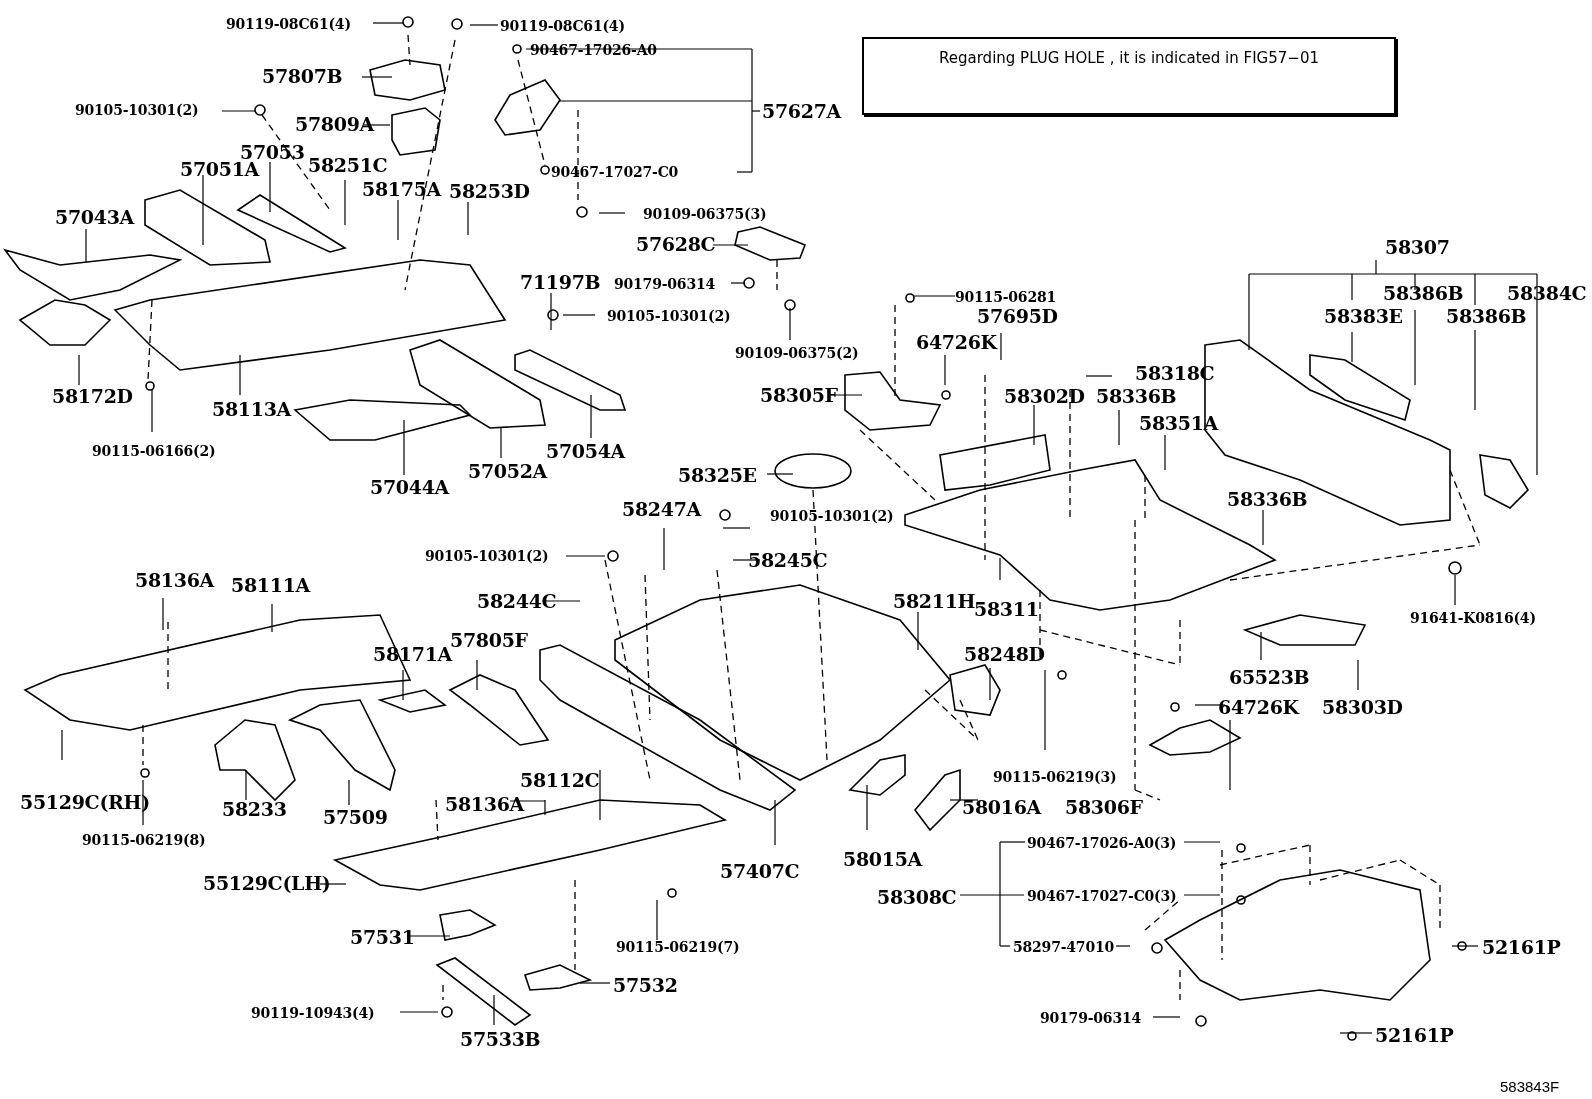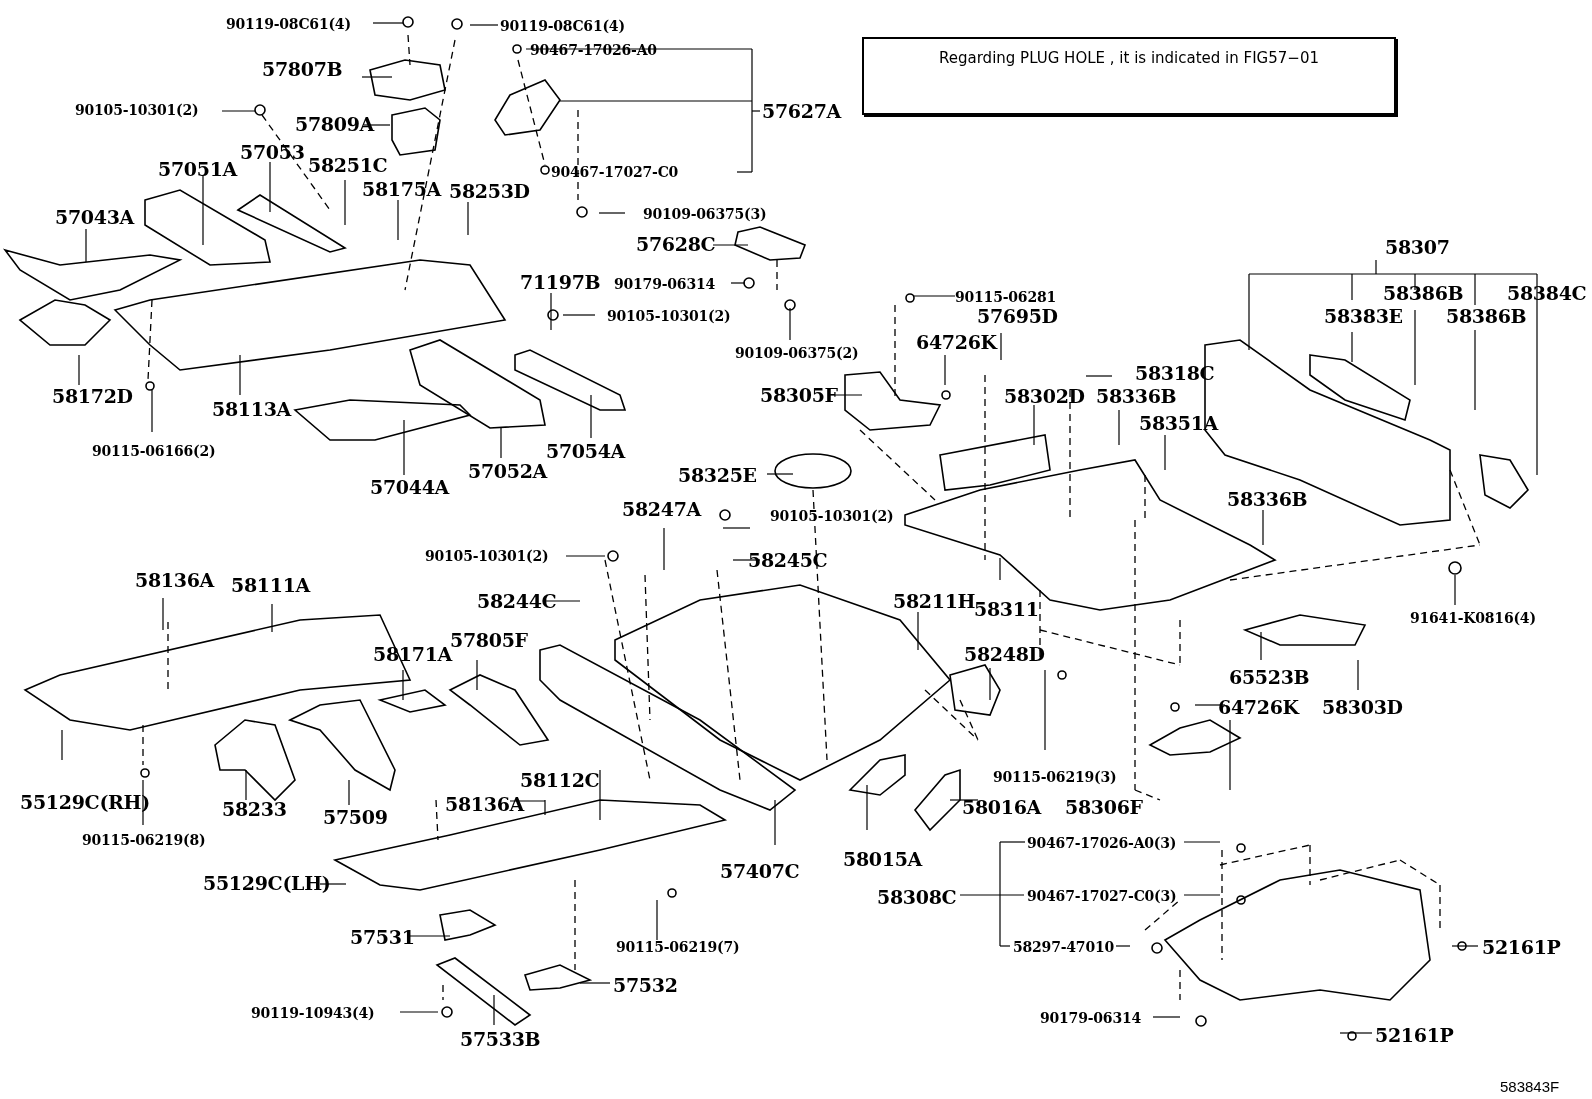--- a/index.html
+++ b/index.html
@@ -225,26 +225,26 @@
   </g>
 </svg>
 
 <div class="note">
   <div class="l2">Regarding  PLUG HOLE , it is  indicated  in  FIG57−01</div>
 </div>
 
 <div class="lbl sm" style="left:226px;top:17px">90119-08C61(4)</div>
 <div class="lbl sm" style="left:500px;top:19px">90119-08C61(4)</div>
 <div class="lbl sm" style="left:530px;top:43px">90467-17026-A0</div>
-<div class="lbl big" style="left:262px;top:60px">57807B</div>
+<div class="lbl big" style="left:262px;top:67px">57807B</div>
 <div class="lbl sm" style="left:75px;top:103px">90105-10301(2)</div>
 <div class="lbl big" style="left:295px;top:115px">57809A</div>
 <div class="lbl big" style="left:762px;top:102px">57627A</div>
 <div class="lbl big" style="left:240px;top:143px">57053</div>
-<div class="lbl big" style="left:158px;top:160px">57051A</div>
+<div class="lbl big" style="left:180px;top:160px">57051A</div>
 <div class="lbl big" style="left:308px;top:156px">58251C</div>
 <div class="lbl big" style="left:362px;top:180px">58175A</div>
 <div class="lbl big" style="left:449px;top:182px">58253D</div>
 <div class="lbl sm" style="left:551px;top:165px">90467-17027-C0</div>
 <div class="lbl big" style="left:55px;top:208px">57043A</div>
 <div class="lbl sm" style="left:643px;top:207px">90109-06375(3)</div>
 <div class="lbl big" style="left:636px;top:235px">57628C</div>
 <div class="lbl sm" style="left:614px;top:277px">90179-06314</div>
 <div class="lbl big" style="left:520px;top:273px">71197B</div>
 <div class="lbl sm" style="left:607px;top:309px">90105-10301(2)</div>

